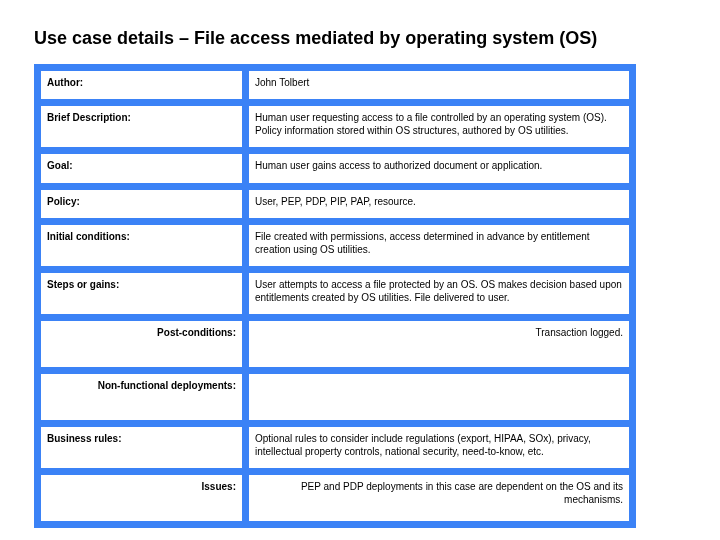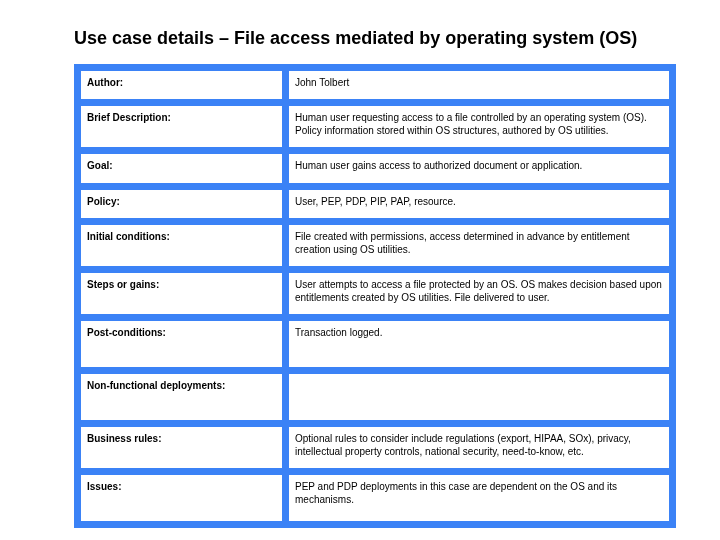--- a/index.html
+++ b/index.html
@@ -9,21 +9,20 @@
     height: 540px;
     background: #ffffff;
     font-family: Arial, Helvetica, sans-serif;
     color: #000000;
   }
   .slide {
     box-sizing: border-box;
     width: 670px;
     height: 540px;
     padding: 28px 34px 17px 34px;
-    margin-left: 40px;
   }
   .title {
     font-size: 18px;
     font-weight: bold;
     margin: 0 0 14px 0;
     line-height: 1.2;
   }
   table.details {
     border-collapse: collapse;
     width: 100%;
@@ -33,21 +32,21 @@
     border: 7px solid #3b82f6;
     padding: 6px 6px 10px 6px;
     font-size: 10px;
     line-height: 1.25;
     vertical-align: top;
   }
   table.details col.label-col { width: 208px; }
   table.details col.value-col { width: auto; }
   td.label { font-weight: bold; }
   td.value { font-weight: normal; }
-  tr.tall td { height: 30px; }
+  tr.tall td { height: 30px; text-align: right; }
 </style>
 </head>
 <body>
 
 <div class="slide">
   <h1 class="title">Use case details – File access mediated by operating system (OS)</h1>
 
   <table class="details">
     <colgroup>
       <col class="label-col">

